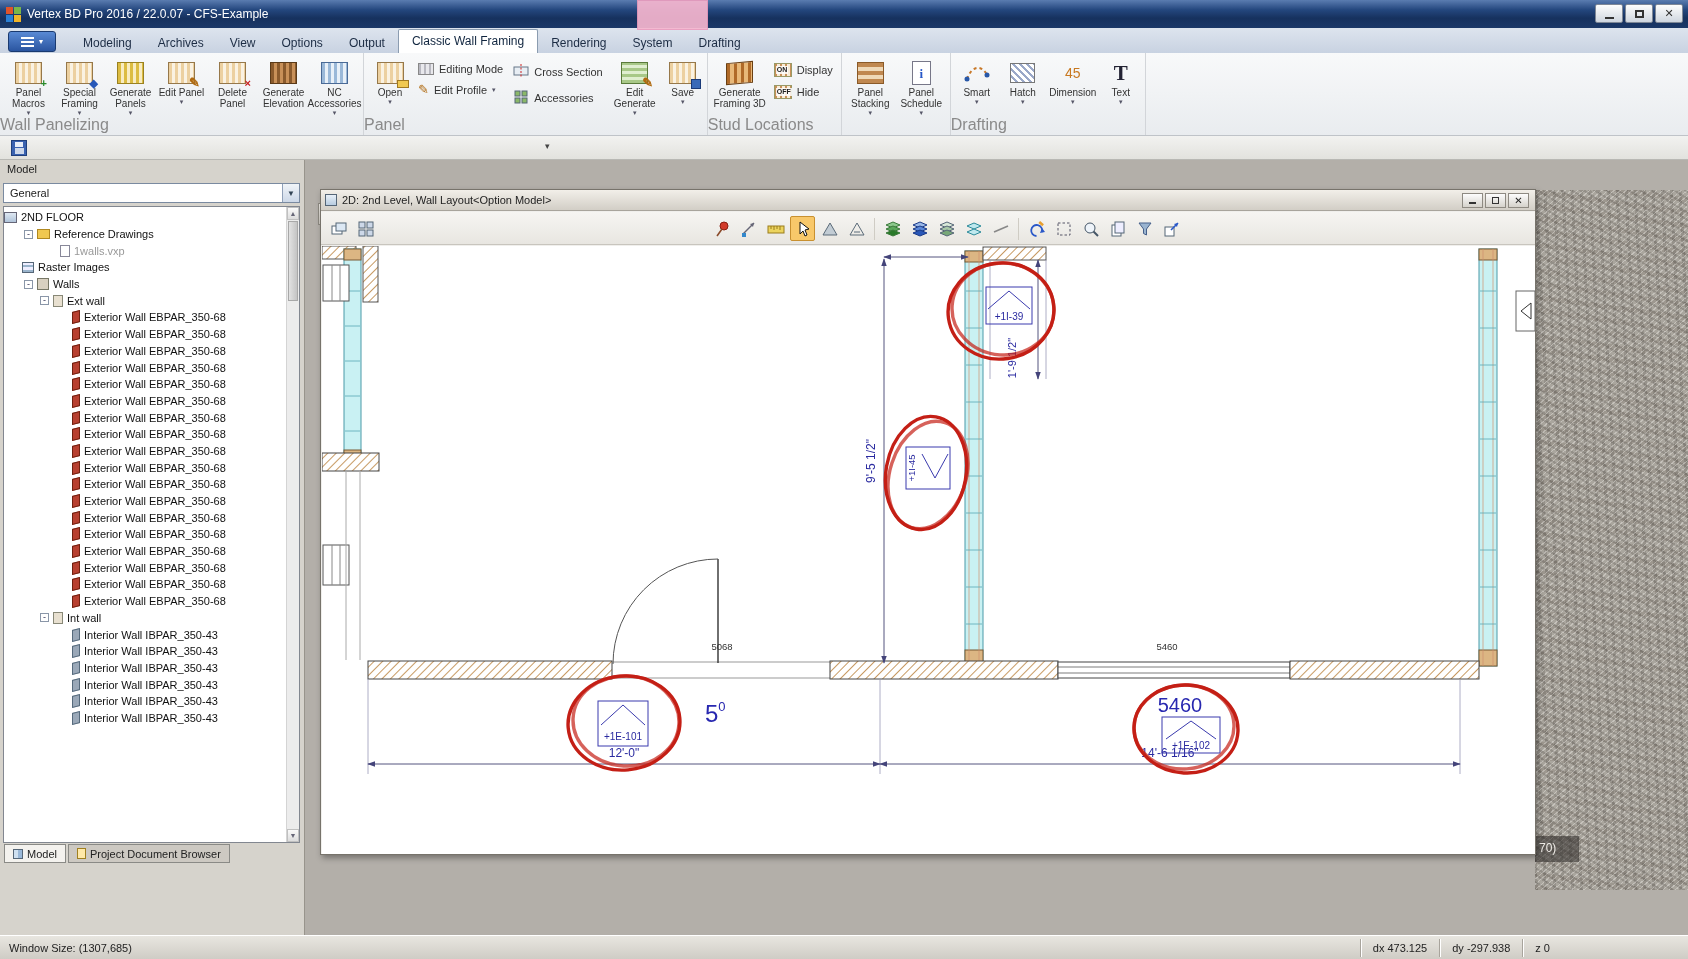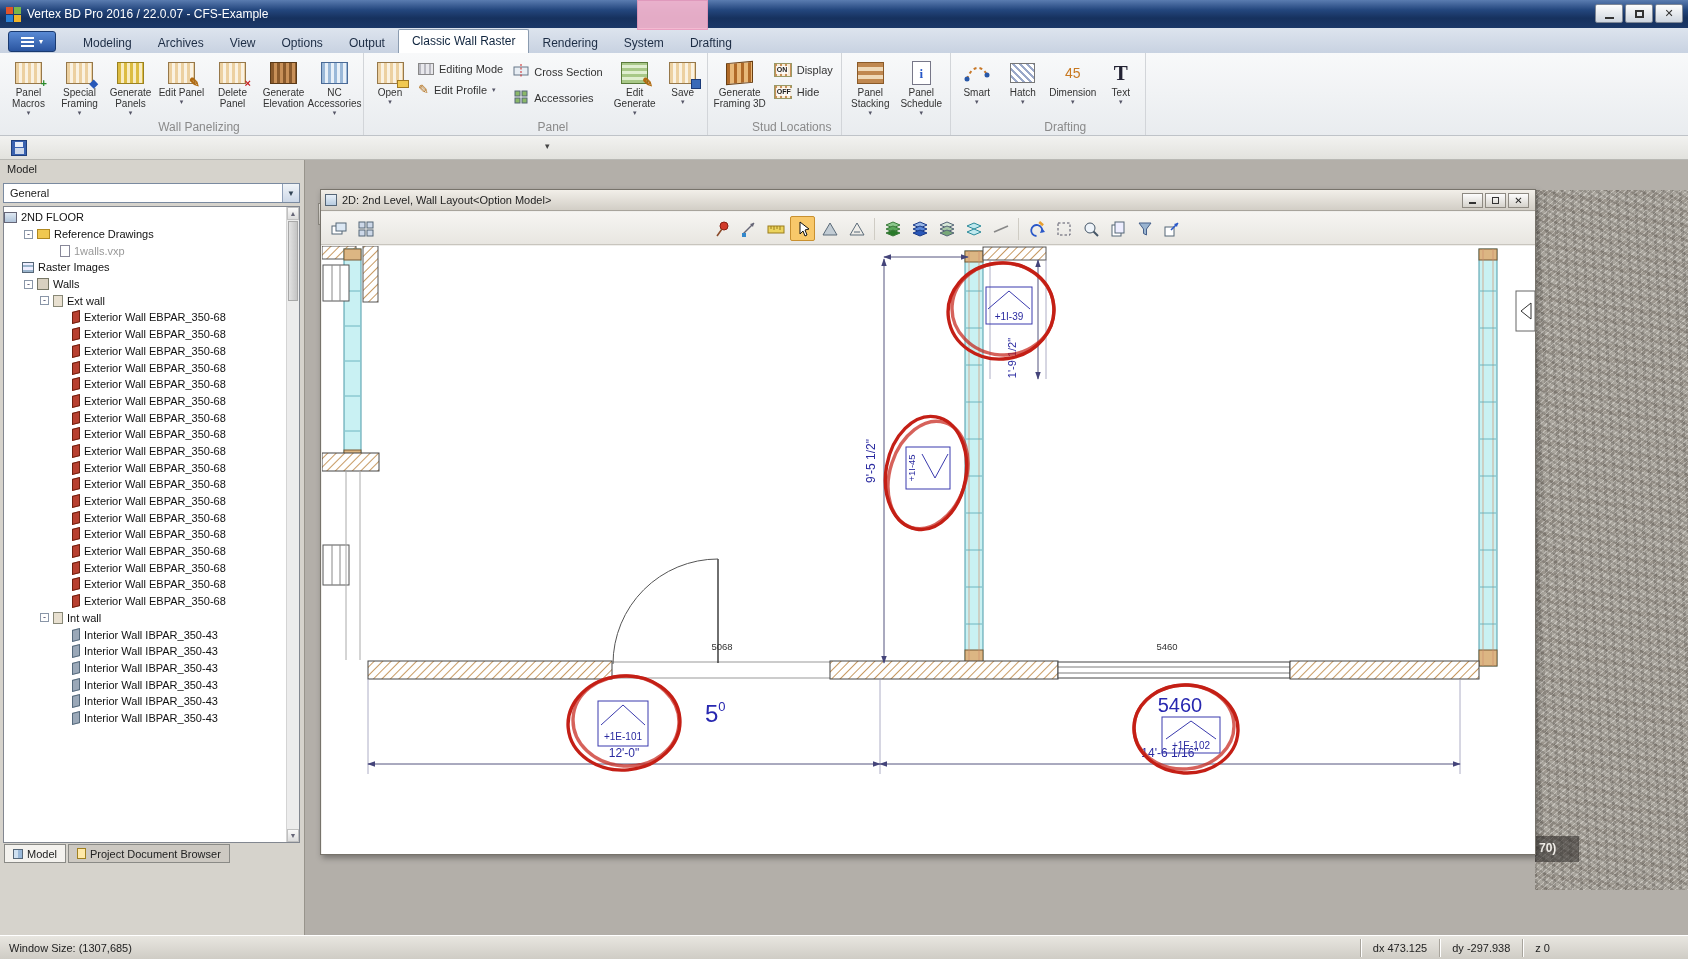--- a/index.html
+++ b/index.html
@@ -27,21 +27,21 @@
   .bars { width:13px; height:2px; background:#fff; box-shadow:0 4px #fff,0 -4px #fff; }
   .appdd { color:#fff; font-size:8px; }
   .mtab { padding:4px 13px 3px 13px; font-size:12px; color:#1c2c44; white-space:nowrap; }
   .mtab.active { background:#fff; border:1px solid #8b9cb0; border-bottom:none; border-radius:2px 2px 0 0;
     color:#10253f; padding-bottom:5px; }
 
   
   .ribbon { position:absolute; left:0; top:53px; width:1688px; height:83px;
     background:linear-gradient(#f8f9fa,#e9ecef); border-bottom:1px solid #bfc3c8; display:flex; z-index:30; }
   .rgroup { position:relative; border-right:1px solid #d2d5d9; display:flex; align-items:flex-start; padding:2px 3px 13px 3px; }
-  .glabel { position:absolute; bottom:1px; left:0; right:0; text-align:center; font-size:12px; color:#8a8a8a; white-space:nowrap;margin-left:35px; }
+  .glabel { position:absolute; bottom:1px; left:0; right:0; text-align:left; font-size:16px; color:#8a8a8a; white-space:nowrap; }
   .rbtn { width:51px; min-height:64px; display:flex; flex-direction:column; align-items:center; padding-top:3px;
     font-size:10px; color:#333; text-align:center; line-height:11px; border:1px solid transparent; border-radius:2px; }
   .rbtn .ricwrap { height:28px; display:flex; align-items:center; }
   .dd { font-size:7px; color:#556; display:block; line-height:7px; }
   .rcol { display:flex; flex-direction:column; gap:4px; padding-top:6px; }
   .rsmall { display:flex; align-items:center; gap:5px; font-size:11px; color:#333; padding:1px 4px; white-space:nowrap;
     border:1px solid transparent; border-radius:2px; }
   .pic { width:27px; height:22px; border:1px solid #96784a; position:relative;
     background:repeating-linear-gradient(90deg,#ecd0a0 0 3px,#faf2e2 3px 6px); }
   .pic-yellow { background:repeating-linear-gradient(90deg,#dcbc42 0 3px,#f8ecc2 3px 6px); border-color:#9a8120; }
@@ -123,21 +123,21 @@
     display:flex; align-items:center; justify-content:center; font-size:10px; color:#222; }
   .cbtn .gmin { margin-top:6px; width:7px; }
   .cbtn .gmax { width:7px; height:7px; border-width:1.5px; }
   .noise { position:absolute; left:1230px; top:30px; width:153px; height:700px; background-color:#aaa69e;
     background-image:
       repeating-linear-gradient(32deg, rgba(70,65,60,.22) 0 2px, rgba(0,0,0,0) 2px 6px),
       repeating-linear-gradient(-41deg, rgba(250,248,244,.35) 0 1px, rgba(0,0,0,0) 1px 4px),
       repeating-linear-gradient(87deg, rgba(60,55,50,.18) 0 3px, rgba(0,0,0,0) 3px 9px),
       repeating-linear-gradient(8deg, rgba(120,110,100,.25) 0 5px, rgba(0,0,0,0) 5px 13px); }
   .noisedark { position:absolute; left:1230px; top:676px; width:44px; height:26px; background:rgba(45,42,40,.55); }
-  .corner70 { position:absolute; left:1234px; top:681px; color:#f0ede8; font-size:12px;font-weight:bold; }
+  .corner70 { position:absolute; left:1234px; top:681px; color:#f0ede8; font-size:12px; }
 
   
   .win2d { position:absolute; left:15px; top:29px; width:1216px; height:666px; background:#f0efec;
     border:1px solid #77736b; box-shadow:2px 3px 6px rgba(0,0,0,.35); }
   .w2title { position:absolute; left:0; top:0; right:0; height:21px; background:linear-gradient(#f2efe9,#d2cec6);
     border-bottom:1px solid #a8a49c; display:flex; align-items:center; font-size:11px; padding:0 4px; }
   .wtb { position:absolute; left:0; top:22px; right:0; height:33px; background:linear-gradient(#f6f5f2,#e8e6e1);
     border-bottom:1px solid #c8c5be; }
   .tbtn { width:25px; height:25px; display:flex; align-items:center; justify-content:center;
     border:1px solid transparent; border-radius:2px; }
@@ -186,21 +186,21 @@
 <div class="tabrow">
   <div class="appbtn">
     <span class="bars"></span>
     <span class="appdd">▾</span>
   </div>
   <div class="mtab">Modeling</div>
   <div class="mtab">Archives</div>
   <div class="mtab">View</div>
   <div class="mtab">Options</div>
   <div class="mtab">Output</div>
-  <div class="mtab active">Classic Wall Raster</div>
+  <div class="mtab active">Classic Wall Framing</div>
   <div class="mtab">Rendering</div>
   <div class="mtab">System</div>
   <div class="mtab">Drafting</div>
 </div>
 
 <div class="ribbon">
 
   <div class="rgroup">
     <div class="rbtn">
       <span class="ricwrap">

